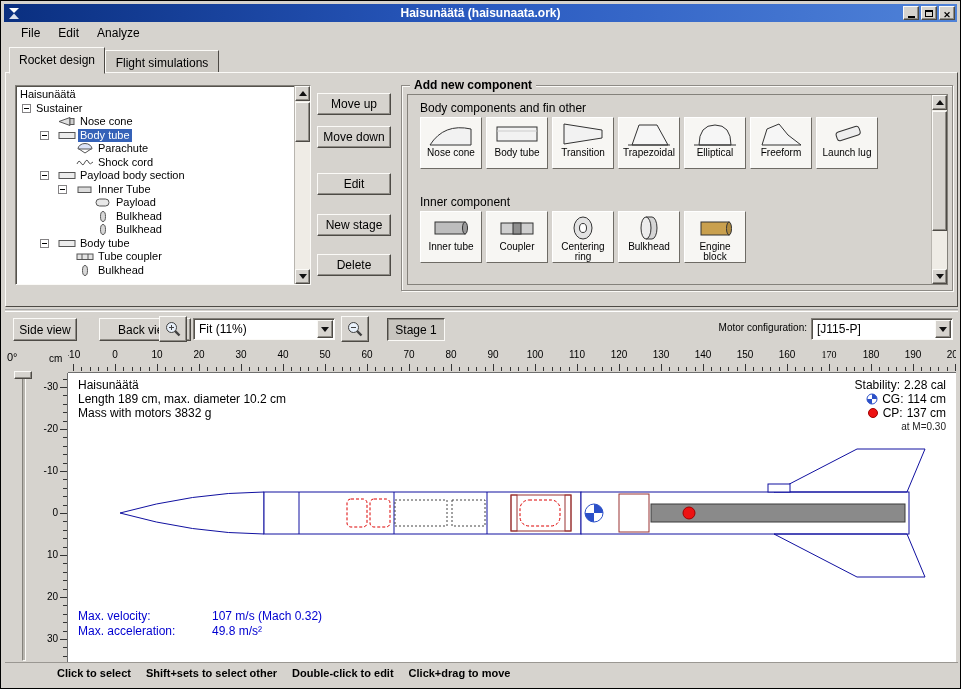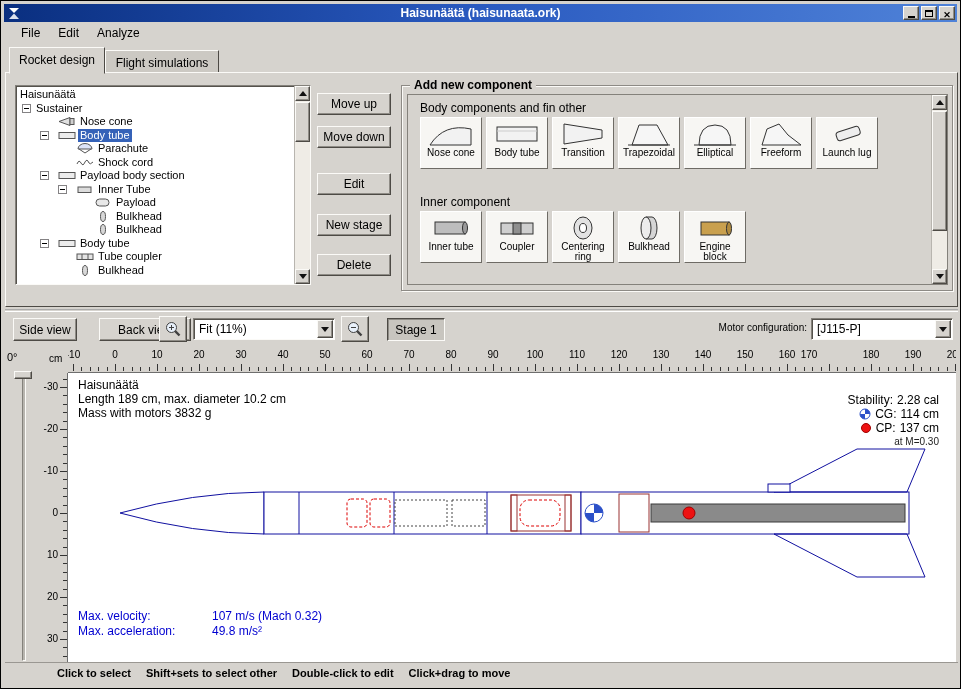--- a/index.html
+++ b/index.html
@@ -78,21 +78,21 @@
   .vk.maj { width:7px; }
   .vlab { position:absolute; right:9px; font-size:10px; height:10px; line-height:10px; font-weight:normal; font-style:normal; }
   .ruler-corner { position:absolute; left:48px; top:352px; font-size:10px; }
   .diagram { position:absolute; left:67px; top:372px; width:888px; height:290px; background:#fff; overflow:hidden; }
 
   .rot-label { position:absolute; left:6px; top:350px; width:26px; font-size:11px; }
   .rot-groove { position:absolute; left:21px; top:372px; width:4px; height:288px; background:#b8b5af; border:1px solid; border-color:#84817b #fbfaf7 #fbfaf7 #84817b; }
   .rot-handle { position:absolute; left:13px; top:370px; width:18px; height:8px; }
 
   .info-block { position:absolute; left:10px; top:5px; font-size:12px; line-height:14px; color:#000; }
-  .stab-block { position:absolute; right:17px; top:5px; font-size:12px; line-height:14px; text-align:left;margin-top:15px; }
+  .stab-block { position:absolute; right:10px; top:5px; font-size:12px; line-height:14px; text-align:left; }
   .stab-row { display:flex; justify-content:flex-end; align-items:center; gap:4px; }
   .stab-note { font-size:10px; color:#222; }
   .flight-block { position:absolute; left:10px; top:236px; font-size:12px; line-height:15px; color:#0000d0; }
   .flight-label { display:inline-block; width:134px; }
 
   .statusbar { position:absolute; left:4px; top:661px; width:953px; height:21px; border-top:1px solid #9a9792;
     display:flex; align-items:center; padding-left:52px; gap:15px; }
   .status-item { font-size:11px; font-weight:bold; white-space:nowrap; }
   .divider { position:absolute; left:4px; top:308px; width:953px; height:3px; border-top:1px solid #aaa; border-bottom:1px solid #fff; }
 </style>
@@ -406,21 +406,21 @@
       <i class="hlab" style="left: 537px;">120</i>
       <i class="hk maj" style="left: 593px;"></i>
       <i class="hlab" style="left: 579px;">130</i>
       <i class="hk maj" style="left: 635px;"></i>
       <i class="hlab" style="left: 621px;">140</i>
       <i class="hk maj" style="left: 677px;"></i>
       <i class="hlab" style="left: 663px;">150</i>
       <i class="hk maj" style="left: 719px;"></i>
       <i class="hlab" style="left: 705px;">160</i>
       <i class="hk maj" style="left: 761px;"></i>
-      <i class="hlab" style="left: 727px;">170</i>
+      <i class="hlab" style="left: 747px; font-family: Liberation Serif, serif;">170</i>
       <i class="hk maj" style="left: 803px;"></i>
       <i class="hlab" style="left: 789px;">180</i>
       <i class="hk maj" style="left: 845px;"></i>
       <i class="hlab" style="left: 831px;">190</i>
       <i class="hk maj" style="left: 887px;"></i>
       <i class="hlab" style="left: 873px;">200</i>
       <i class="hk" style="left: 13.4px;"></i>
       <i class="hk" style="left: 21.8px;"></i>
       <i class="hk" style="left: 30.2px;"></i>
       <i class="hk" style="left: 38.6px;"></i>

